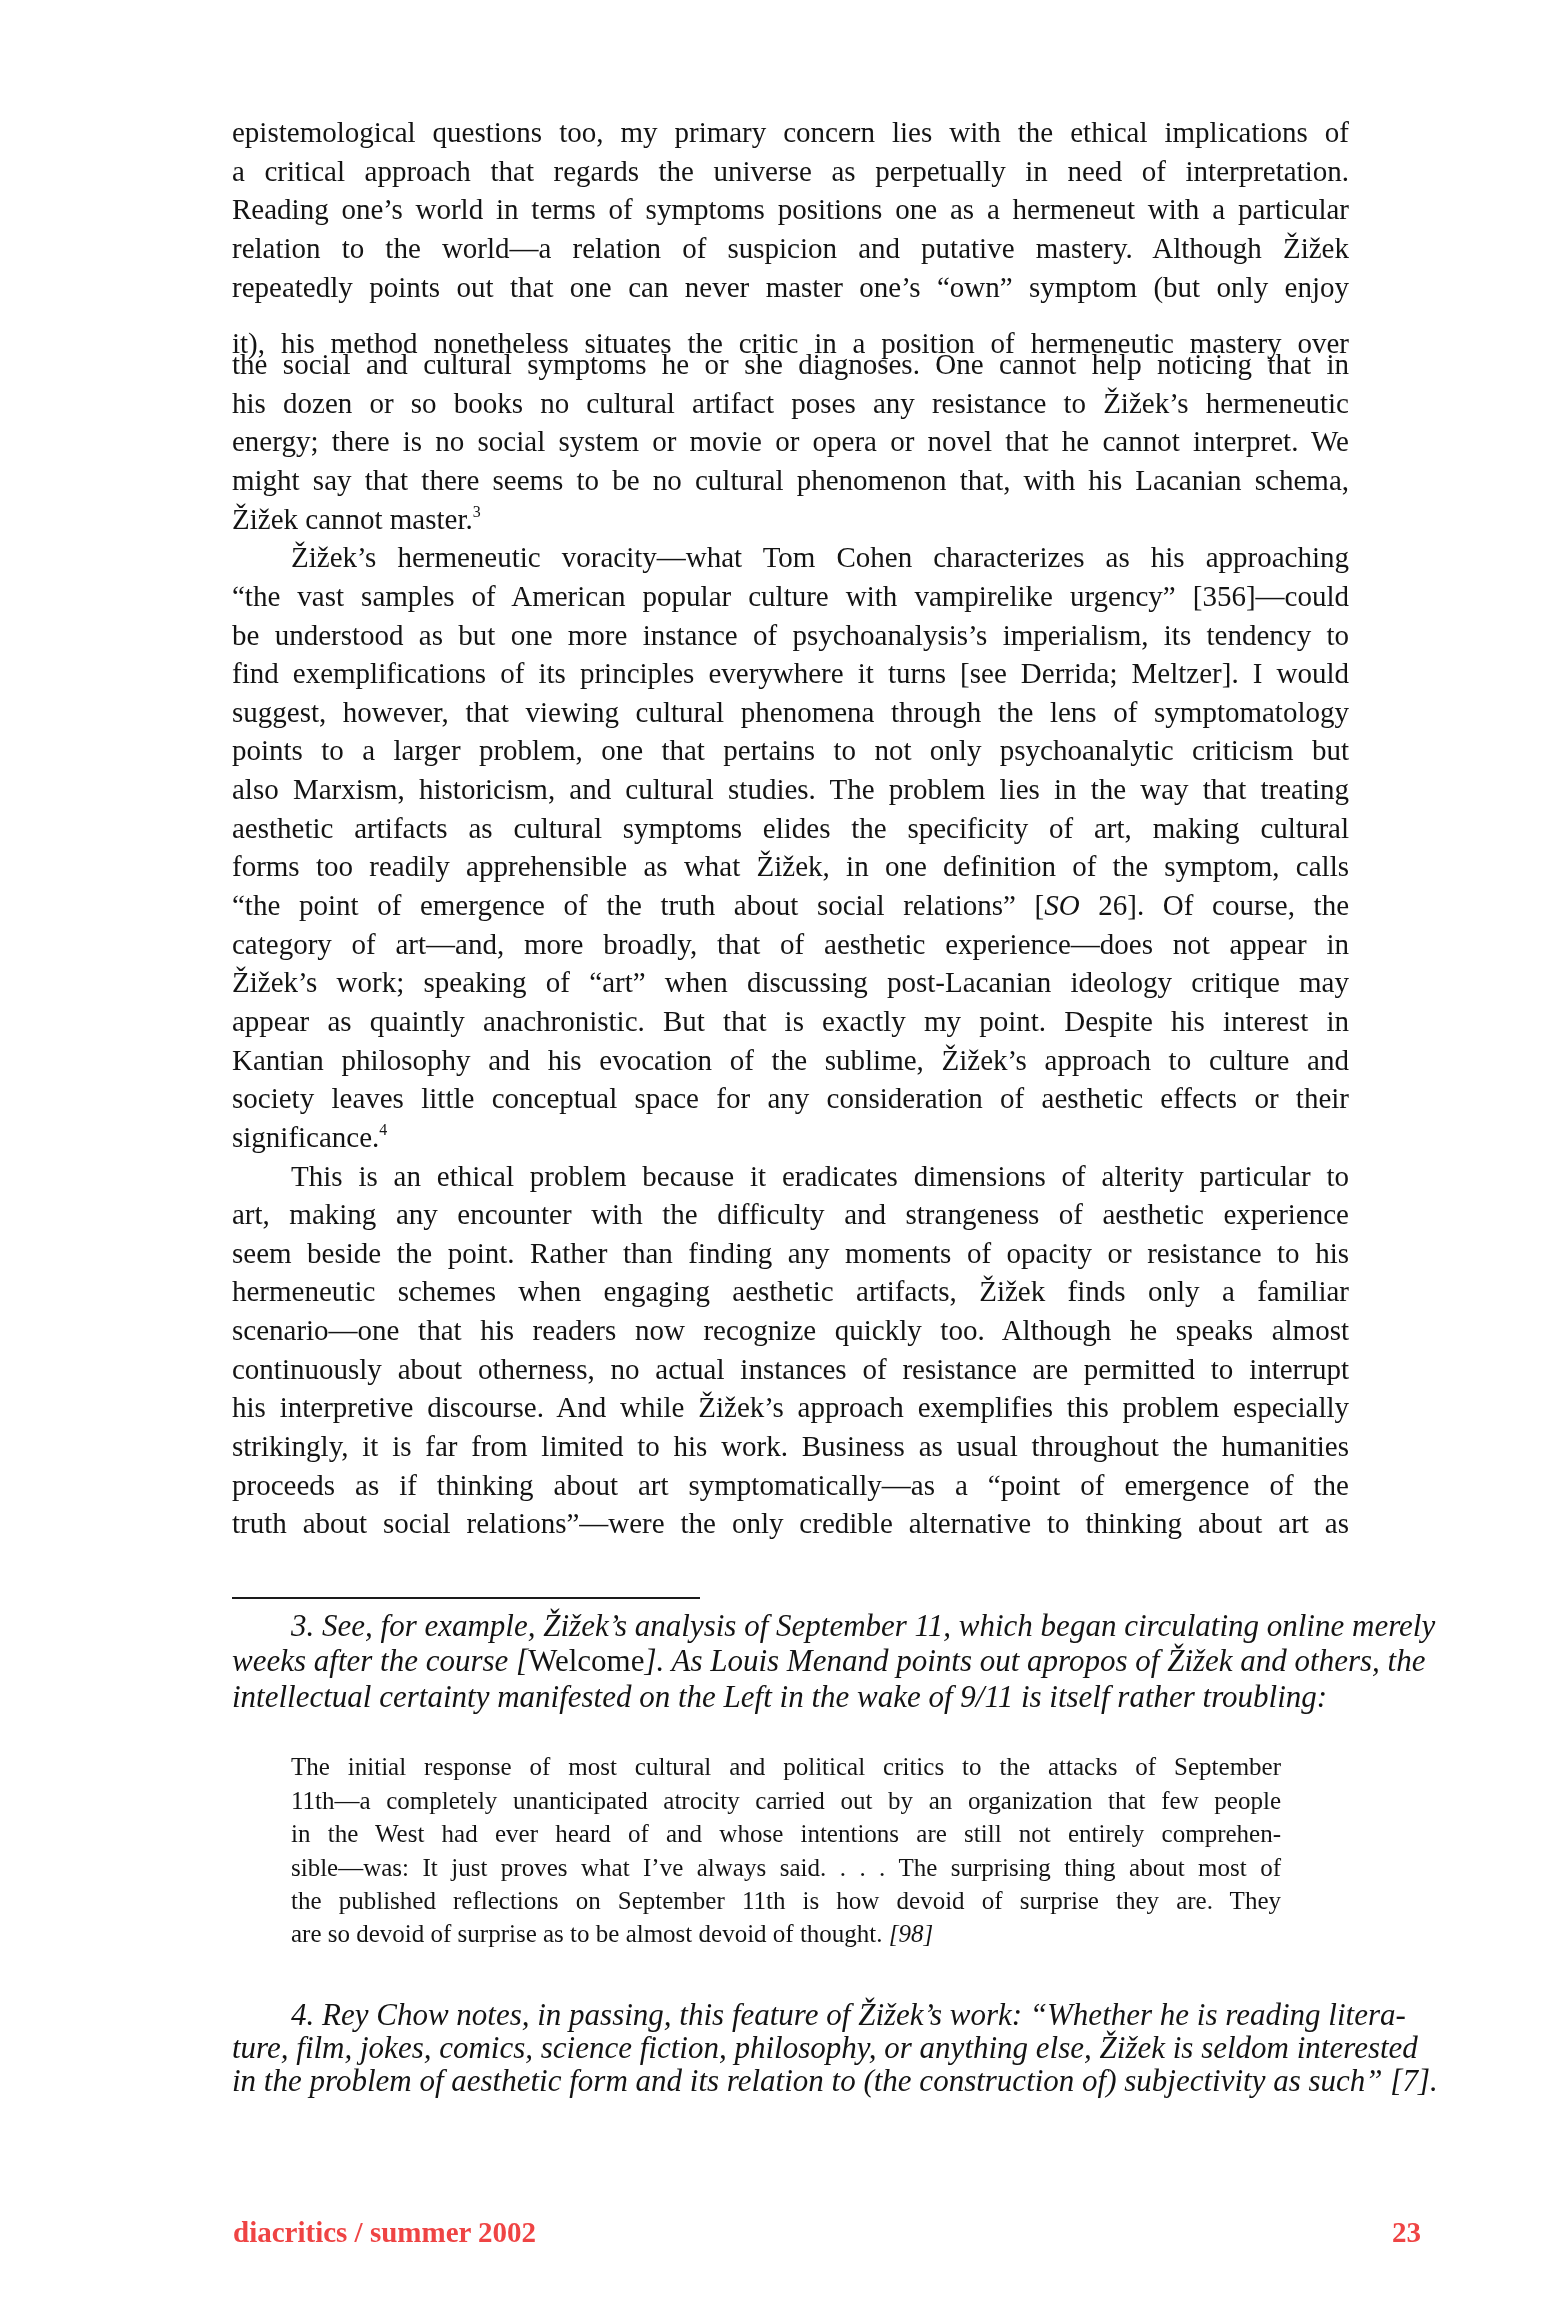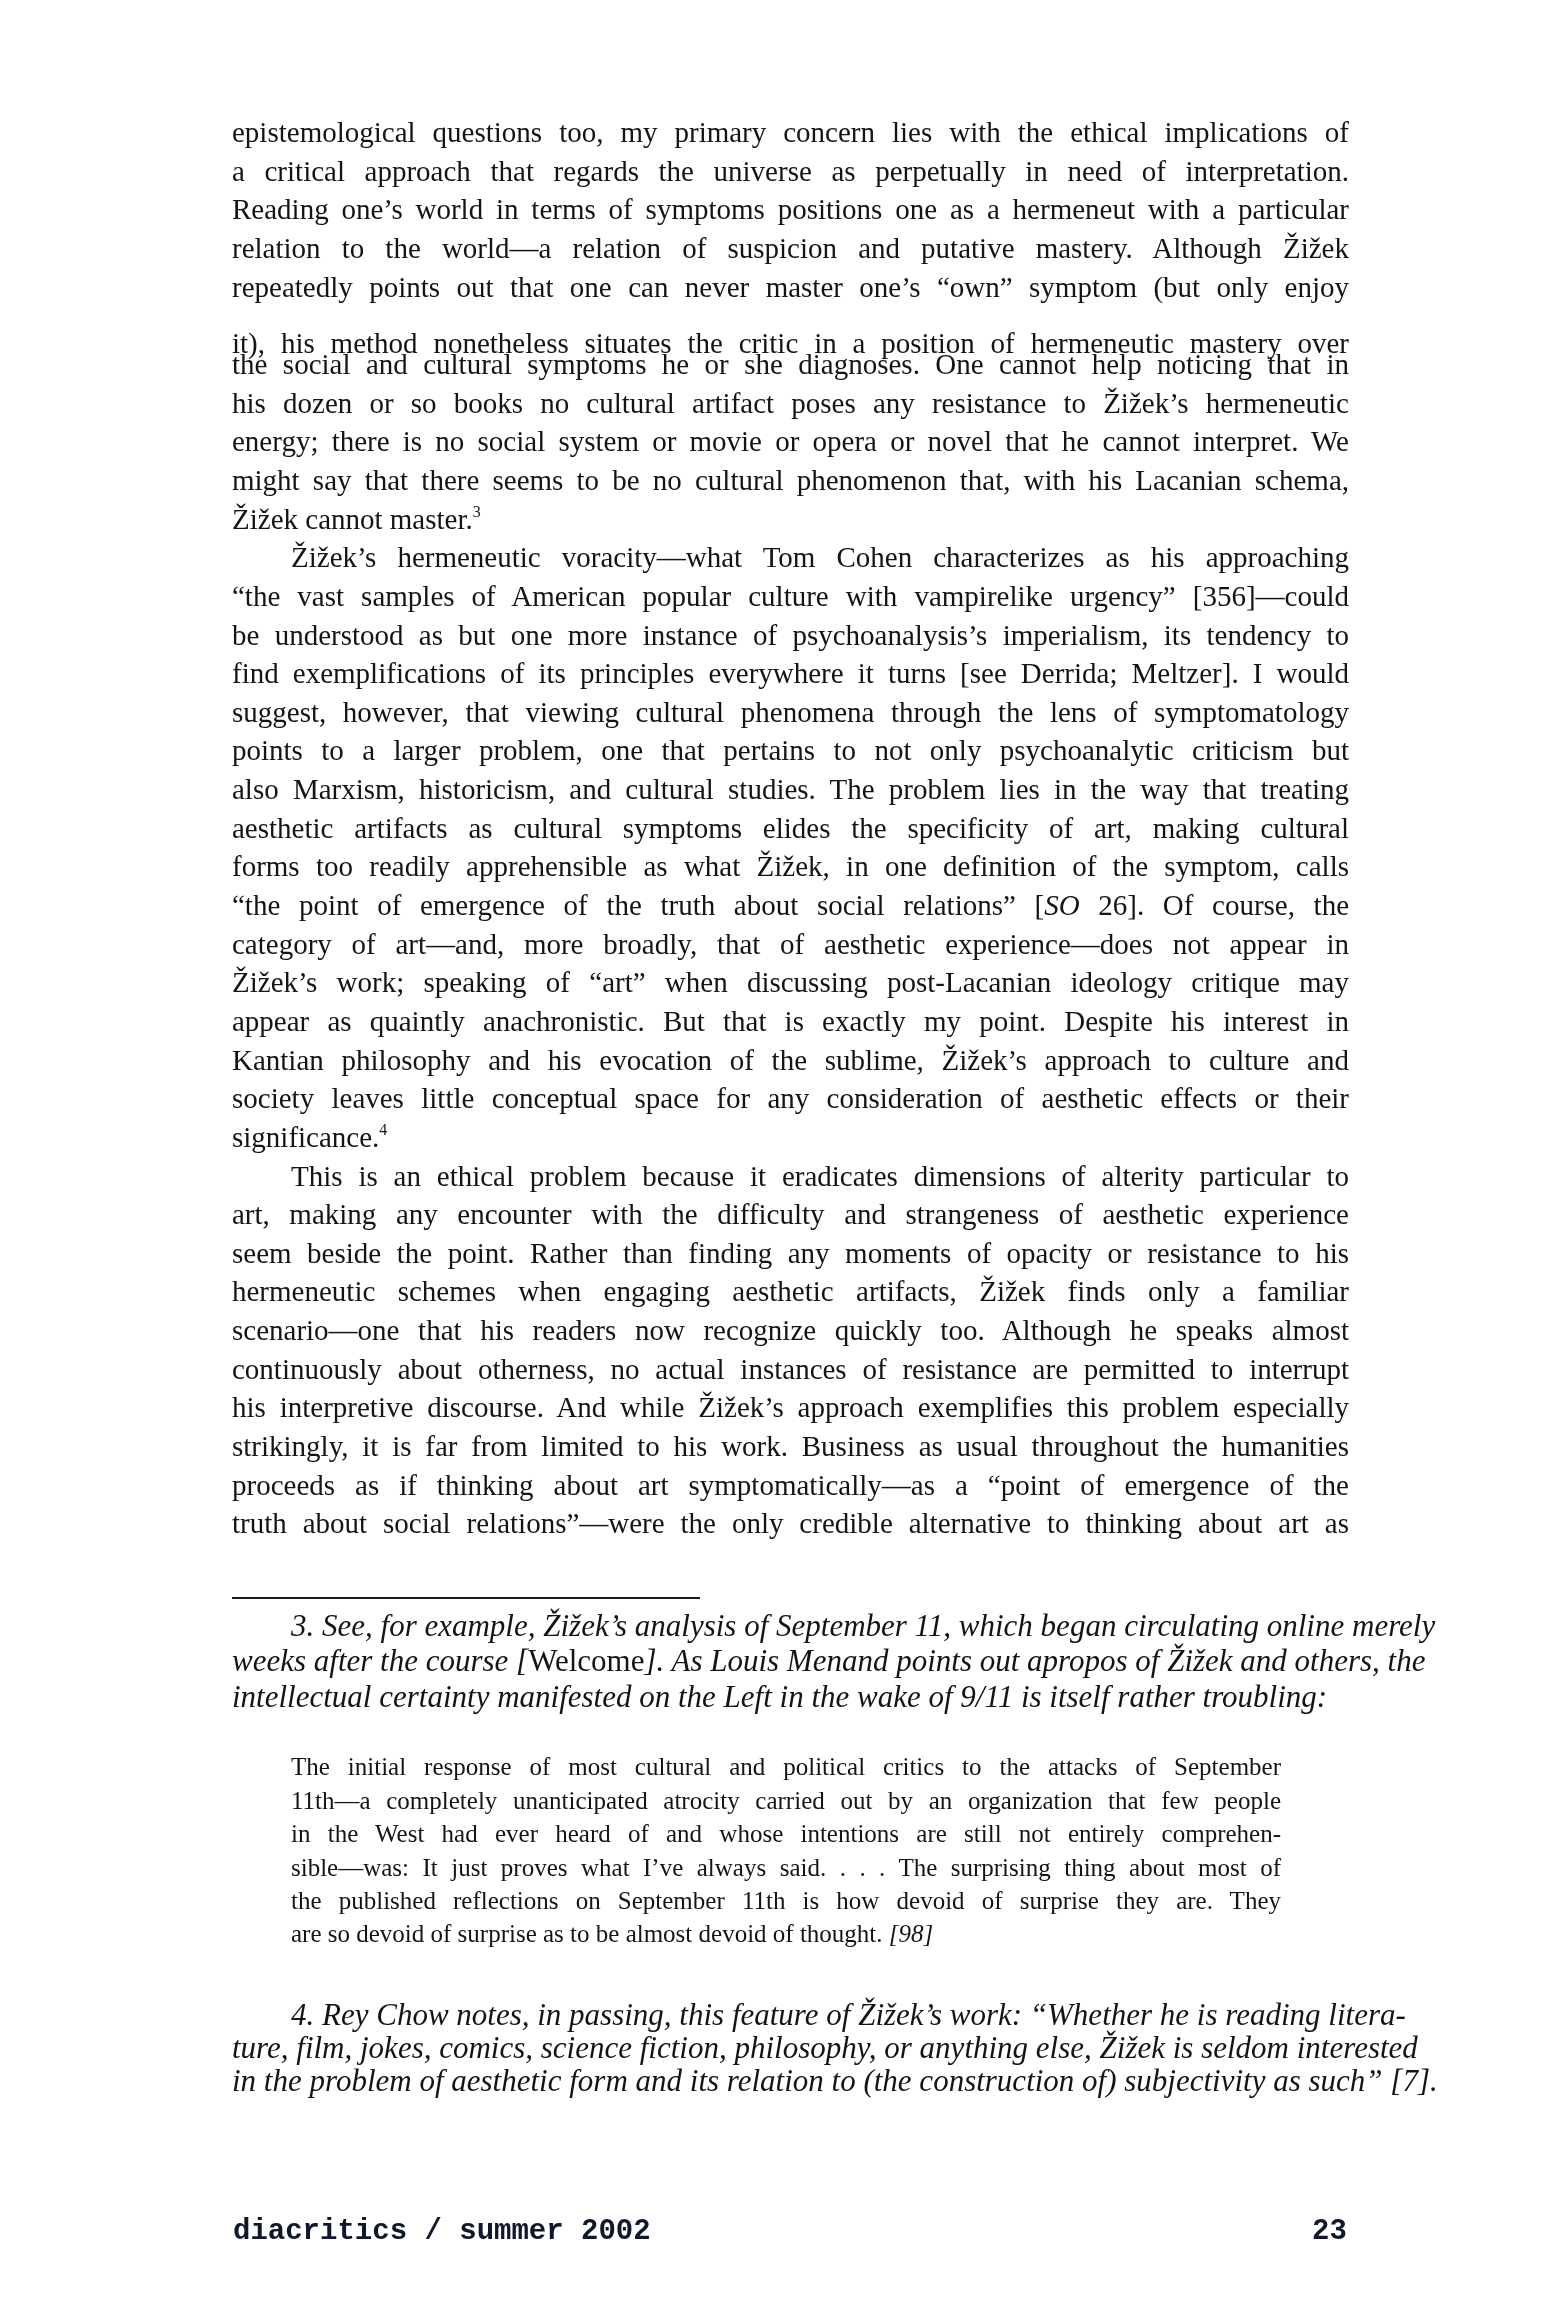--- a/index.html
+++ b/index.html
@@ -13,23 +13,23 @@
     text-align-last: justify;
     overflow: visible;
   }
   .ln.last { text-align-last: left; }
   .body-ln { left: 232px; width: 1117px; font-size: 29px; line-height: 34px; height: 34px; }
   .body-ln.indent { left: 291px; width: 1058px; }
   .fn-ln { left: 232px; width: 1109px; font-size: 31px; line-height: 31px; height: 31px; font-style: italic; }
   .fn-ln.indent { left: 291px; width: 1050px; }
   .bq-ln { left: 291px; width: 990px; font-size: 25px; line-height: 31px; height: 31px; }
   .rule { position: absolute; left: 232px; top: 1597px; width: 468px; height: 2.3px; background: #1a1a1a; }
-  .footer { position: absolute; top: 2215px; font-family: Liberation Mono, monospace; font-weight: bold; font-size: 29px; line-height: 34px; color: #0f172a; }
+  .footer { position: absolute; top: 2215px; font-family: Liberation Serif, serif; font-weight: bold; font-size: 29px; line-height: 34px; color: #ef4444; }
   .footer-left { left: 233px; }
-  .footer-right { left: 1312px; text-align: right; }
+  .footer-right { left: 1392px; text-align: right; }
   sup { font-size: 0.55em; vertical-align: 0.75em; line-height: 0; }
   .it { font-style: italic; }
   .up { font-style: normal; }
 </style>
 </head>
 <body>
 
 <div class="page">
 
   <div>

